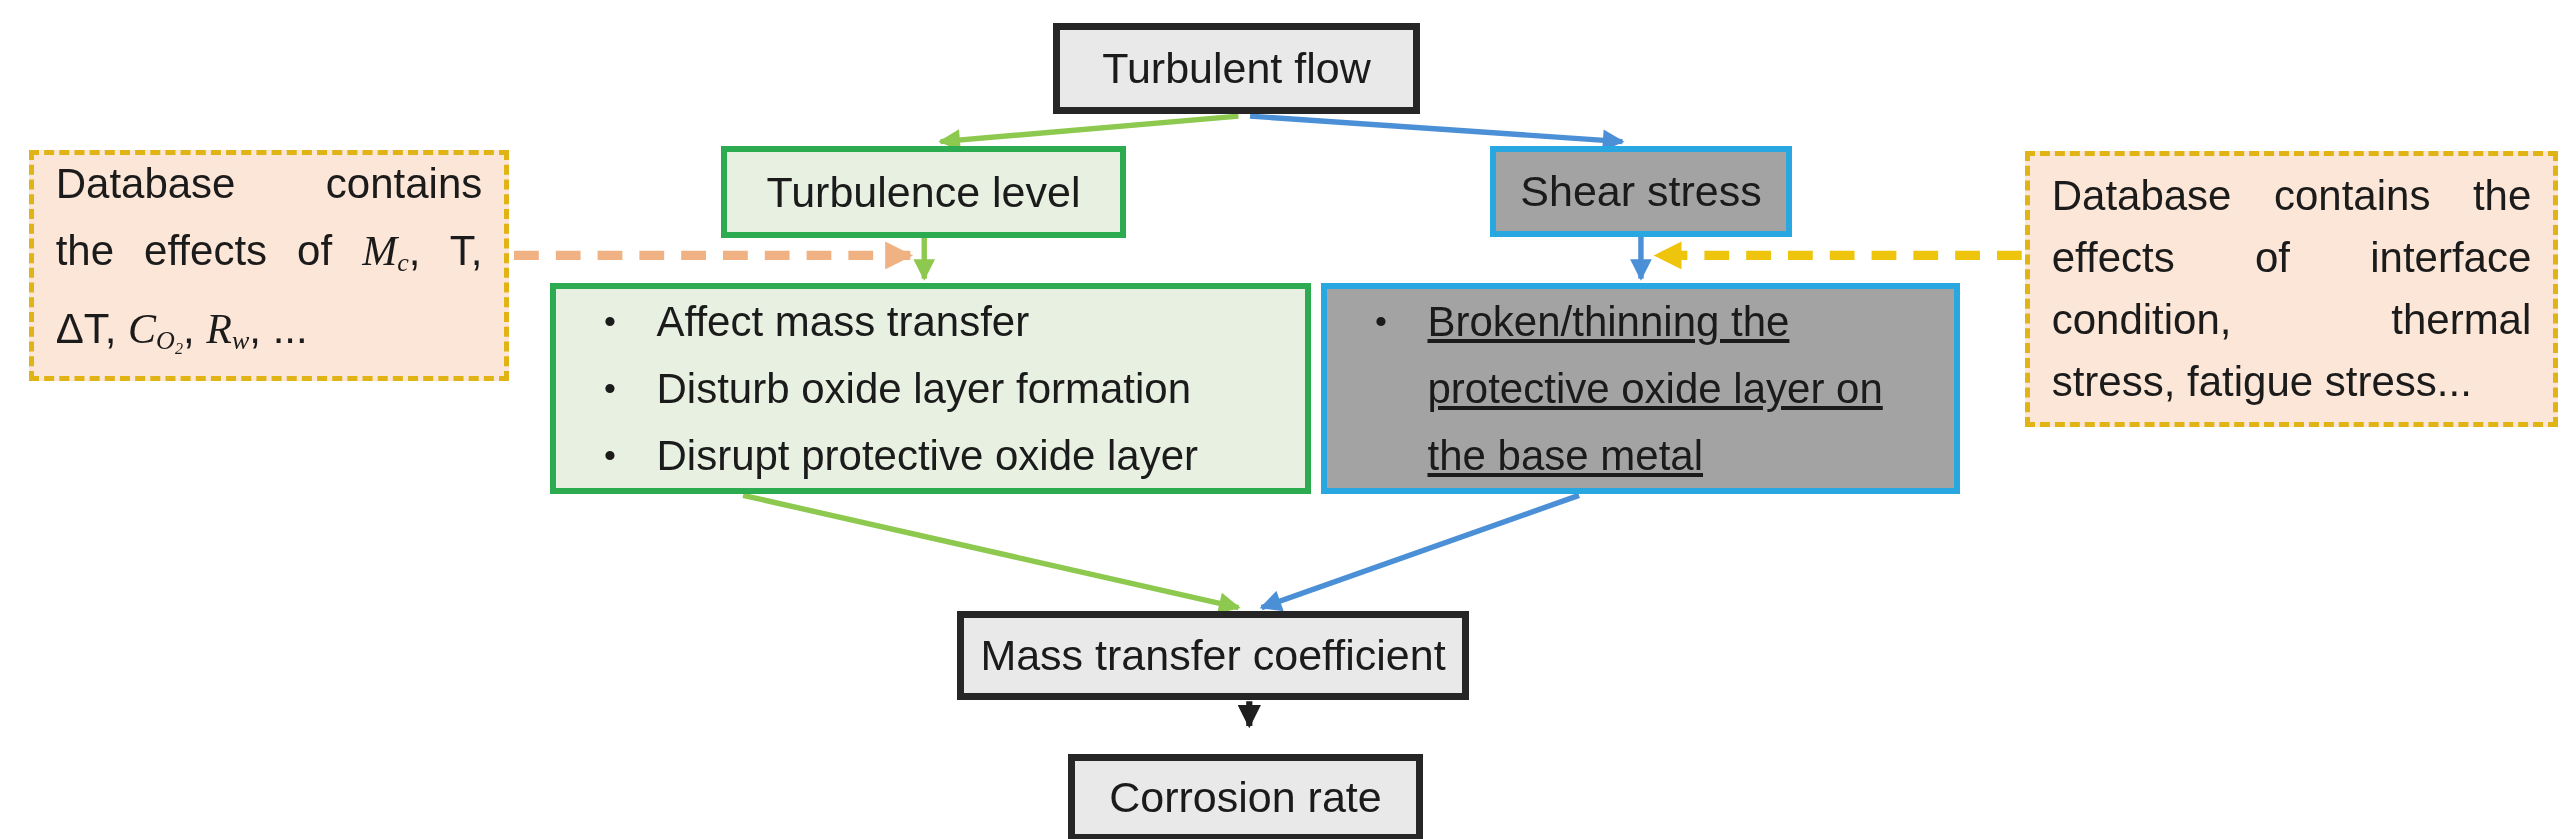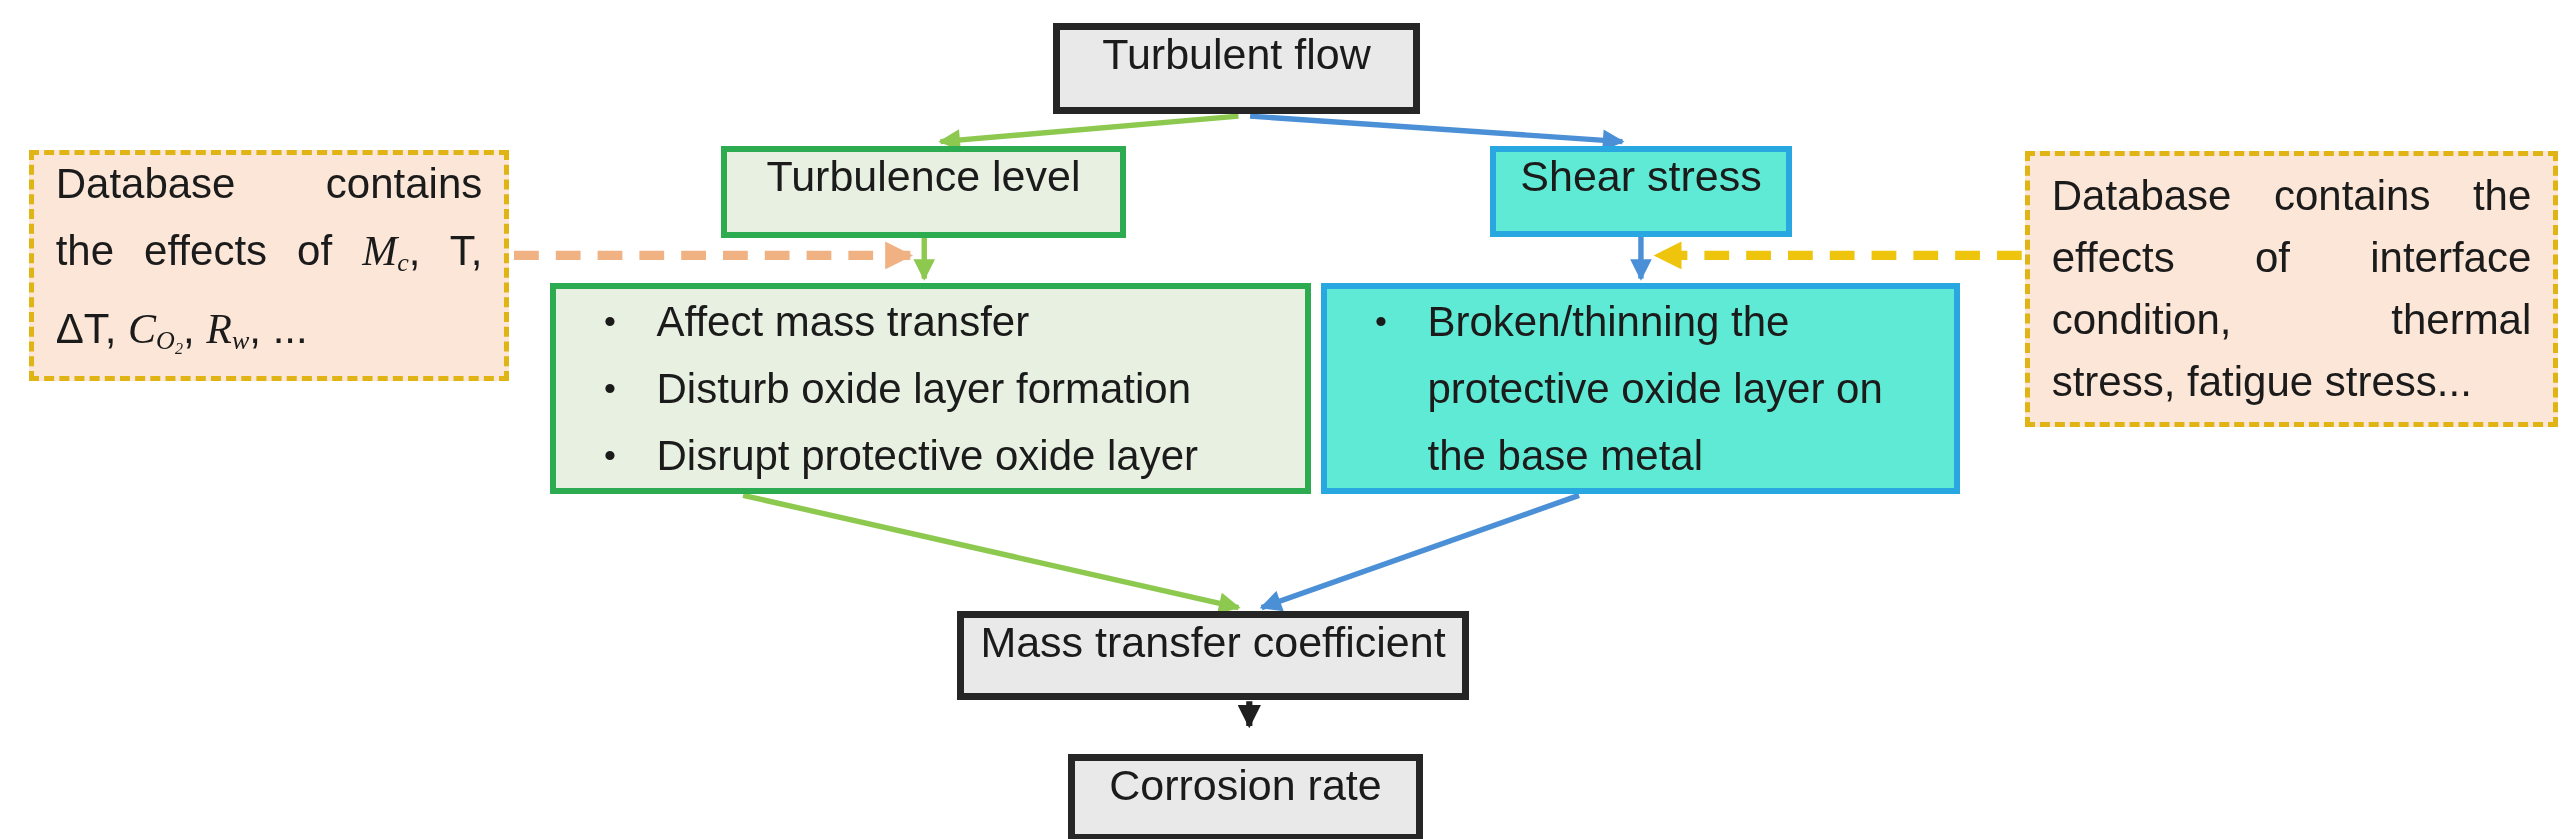--- a/index.html
+++ b/index.html
@@ -7,36 +7,36 @@
     position:relative;
     width:2576px;height:839px;
     background:#ffffff;
     font-family:"Liberation Sans","DejaVu Sans",sans-serif;
     color:#1b1b1b;
     overflow:hidden;
   }
   svg.connectors{position:absolute;left:0;top:0;width:2576px;height:839px;}
   .box{
     position:absolute;box-sizing:border-box;
-    display:flex;justify-content:center;
+    display:flex;align-items:center;justify-content:center;
   }
   .label{font-size:43px;white-space:nowrap;}
   .gray{background:#e9e9e9;border:7px solid #262626;}
   .greenbox{background:#e8f1e1;border:6.2px solid #2dab50;}
-  .bluebox{background:#5eead4;border:6.2px solid #29a7e1;}
+  .bluebox{background:#a3a3a3;border:6.2px solid #29a7e1;}
   .panel{
     position:absolute;box-sizing:border-box;
     display:flex;flex-direction:column;justify-content:center;
     font-size:42px;line-height:67px;
     padding:7.7px 15.5px;
   }
   .brow{display:flex;align-items:flex-start;}
   .bdot{flex:0 0 68px;box-sizing:border-box;padding-left:32.5px;font-size:34px;}
   .btext{flex:1 1 auto;margin-left:17px;}
-  .panel-blue .btext{max-width:546px;}
+  .panel-blue .btext{max-width:546px;text-decoration:underline;}
   .db{
     position:absolute;box-sizing:border-box;
     background:#fbe6d7;border:5.4px dashed #dfb414;
     font-size:42px;
     display:flex;flex-direction:column;justify-content:center;
     padding:10.8px 21.7px;
   }
   .db-left .line{line-height:67px;}
   .db-right .line{line-height:62px;}
   .jl{text-align:justify;text-align-last:justify;}

